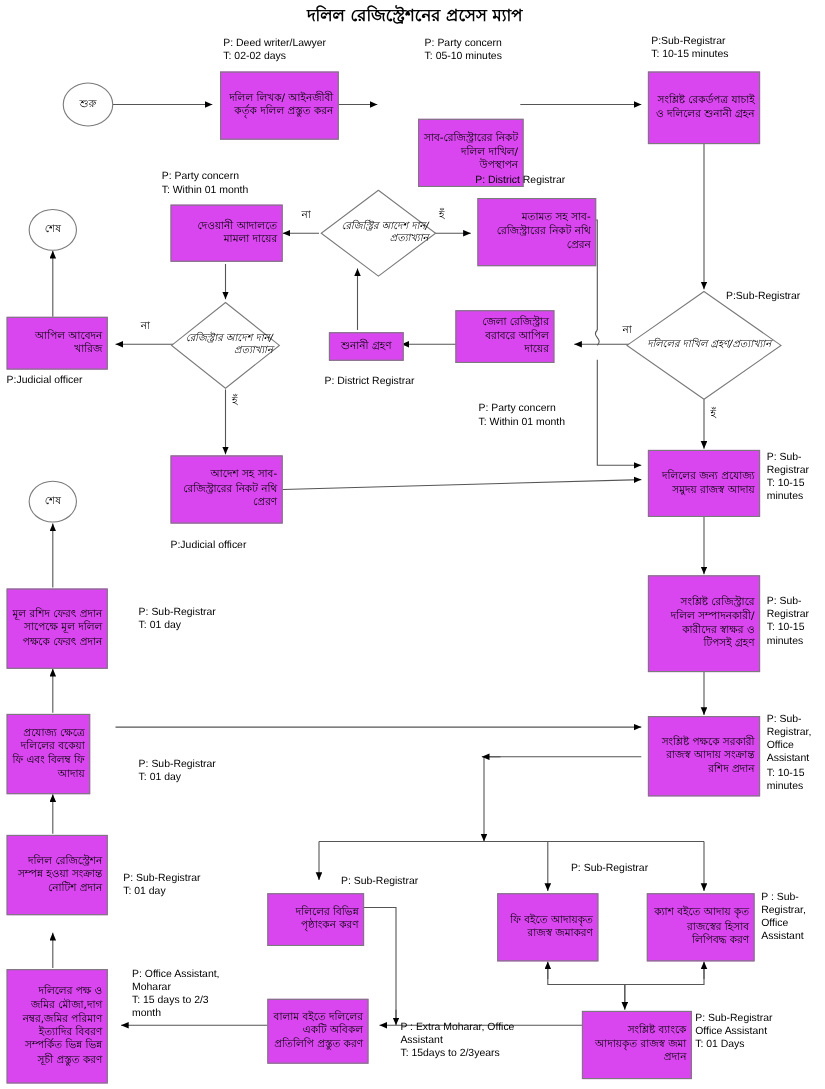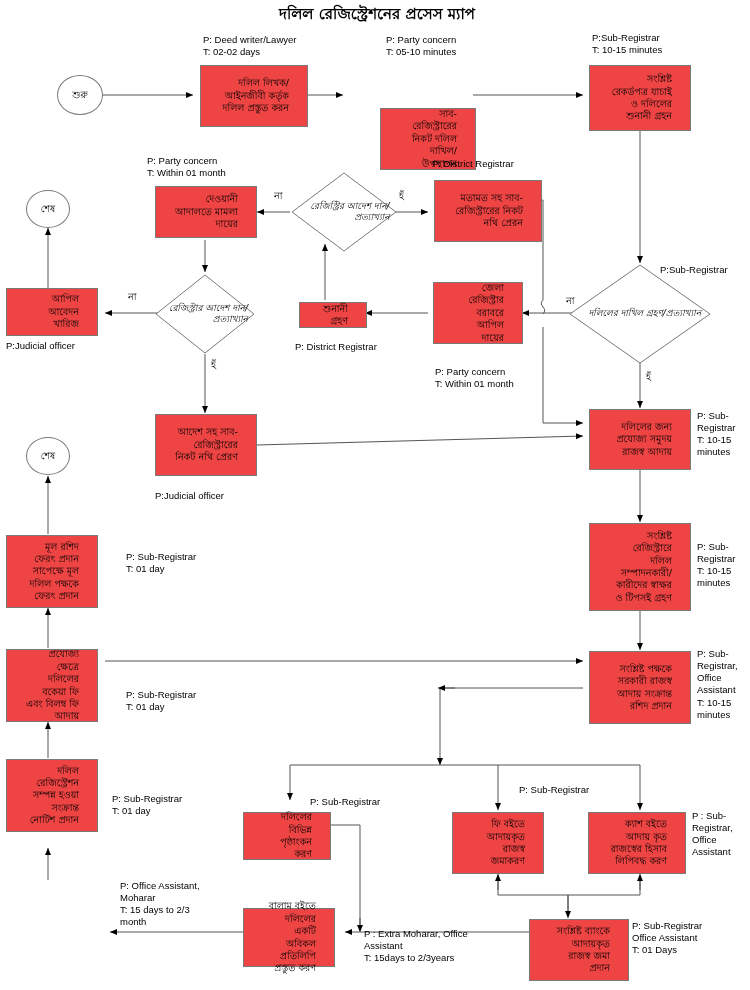--- a/index.html
+++ b/index.html
@@ -34,22 +34,22 @@
     align-items:center;
     justify-content:center;
     text-align:right;
     font-family:"DejaVu Sans","Liberation Sans",sans-serif;
     font-size:9.5px;
     line-height:1.30;
     color:#000;
   }
   .box{
     border:1px solid #7a7a7a;
-    background:#ef4444;
-    padding:2px 18px;
+    background:#d946ef;
+    padding:2px 4px;
   }
   .oval{
     border:1px solid #7a7a7a;
     border-radius:50%;
     background:#fff;
     font-size:9.5px;
   }
   .diamond{
     background:transparent;
     font-style:italic;
@@ -200,21 +200,21 @@
   <div class="node diamond" style="left:569px;top:264px;width:142px;height:100px;">
     <svg class="dshape" viewBox="0 0 142 100" preserveAspectRatio="none">
       <polygon points="71,1 141,50 71,99 1,50" fill="#fff" stroke="#7a7a7a" stroke-width="1"></polygon>
     </svg>
     <span class="dtext">দলিলের দাখিল গ্রহণ/প্রত্যাখ্যান</span>
   </div>
   <div class="anno" style="left:660px;top:264px;width:120px;">P:Sub-Registrar</div>
   <div class="elabel" style="left:566px;top:296px;">না</div>
   <div class="elabel" style="left:646px;top:372px;">হঁ</div>
 
-  <div class="node box" style="left:433px;top:282px;width:90px;height:62px;">
+  <div class="node box" style="left:414px;top:282px;width:90px;height:48px;">
     <span>জেলা রেজিস্ট্রার বরাবরে আপিল দায়ের</span>
   </div>
   <div class="anno" style="left:435px;top:366px;width:140px;">P: Party concern
 T: Within 01 month</div>
 
   <div class="node box" style="left:299px;top:302px;width:68px;height:26px;">
     <span>শুনানী গ্রহণ</span>
   </div>
   <div class="anno" style="left:295px;top:341px;width:130px;">P: District Registrar</div>
 
@@ -282,32 +282,35 @@
   </div>
   <div class="anno" style="left:126px;top:551px;width:150px;">P: Sub-Registrar
 T: 01 day</div>
 
   <div class="node box" style="left:589px;top:651px;width:102px;height:73px;">
     <span>সংশ্লিষ্ট পক্ষকে সরকারী রাজস্ব আদায় সংক্রান্ত রশিদ প্রদান</span>
   </div>
   <div class="anno" style="left:697px;top:648px;width:56px;">P: Sub-Registrar, Office Assistant
 T: 10-15 minutes</div>
 
-  <div class="node box" style="left:6px;top:649px;width:92px;height:73px;">
+  <div class="node box" style="left:6px;top:649px;width:76px;height:73px;">
     <span>প্রযোজ্য ক্ষেত্রে দলিলের বকেয়া ফি এবং বিলম্ব ফি আদায়</span>
   </div>
   <div class="anno" style="left:126px;top:689px;width:150px;">P: Sub-Registrar
 T: 01 day</div>
 
   <div class="node box" style="left:6px;top:759px;width:92px;height:73px;">
     <span>দলিল রেজিস্ট্রেশন সম্পন্ন হওয়া সংক্রান্ত নোটিশ প্রদান</span>
   </div>
   <div class="anno" style="left:112px;top:793px;width:150px;">P: Sub-Registrar
 T: 01 day</div>
 
+  <div class="node box" style="left:6px;top:881px;width:92px;height:104px;">
+    <span>দলিলের পক্ষ ও জমির মৌজা,দাগ নম্বর,জমির পরিমাণ ইত্যাদির বিবরণ সম্পর্কিত ভিন্ন ভিন্ন সূচী প্রস্তুত করণ</span>
+  </div>
   <div class="anno" style="left:120px;top:880px;width:92px;">P: Office Assistant, Moharar
 T: 15 days to 2/3 month</div>
 
   <div class="node box" style="left:243px;top:812px;width:88px;height:48px;">
     <span>দলিলের বিভিন্ন পৃষ্ঠাংকন করণ</span>
   </div>
   <div class="anno" style="left:310px;top:796px;width:120px;">P: Sub-Registrar</div>
 
   <div class="node box" style="left:452px;top:812px;width:92px;height:62px;">
     <span>ফি বইতে আদায়কৃত রাজস্ব জমাকরণ</span>

